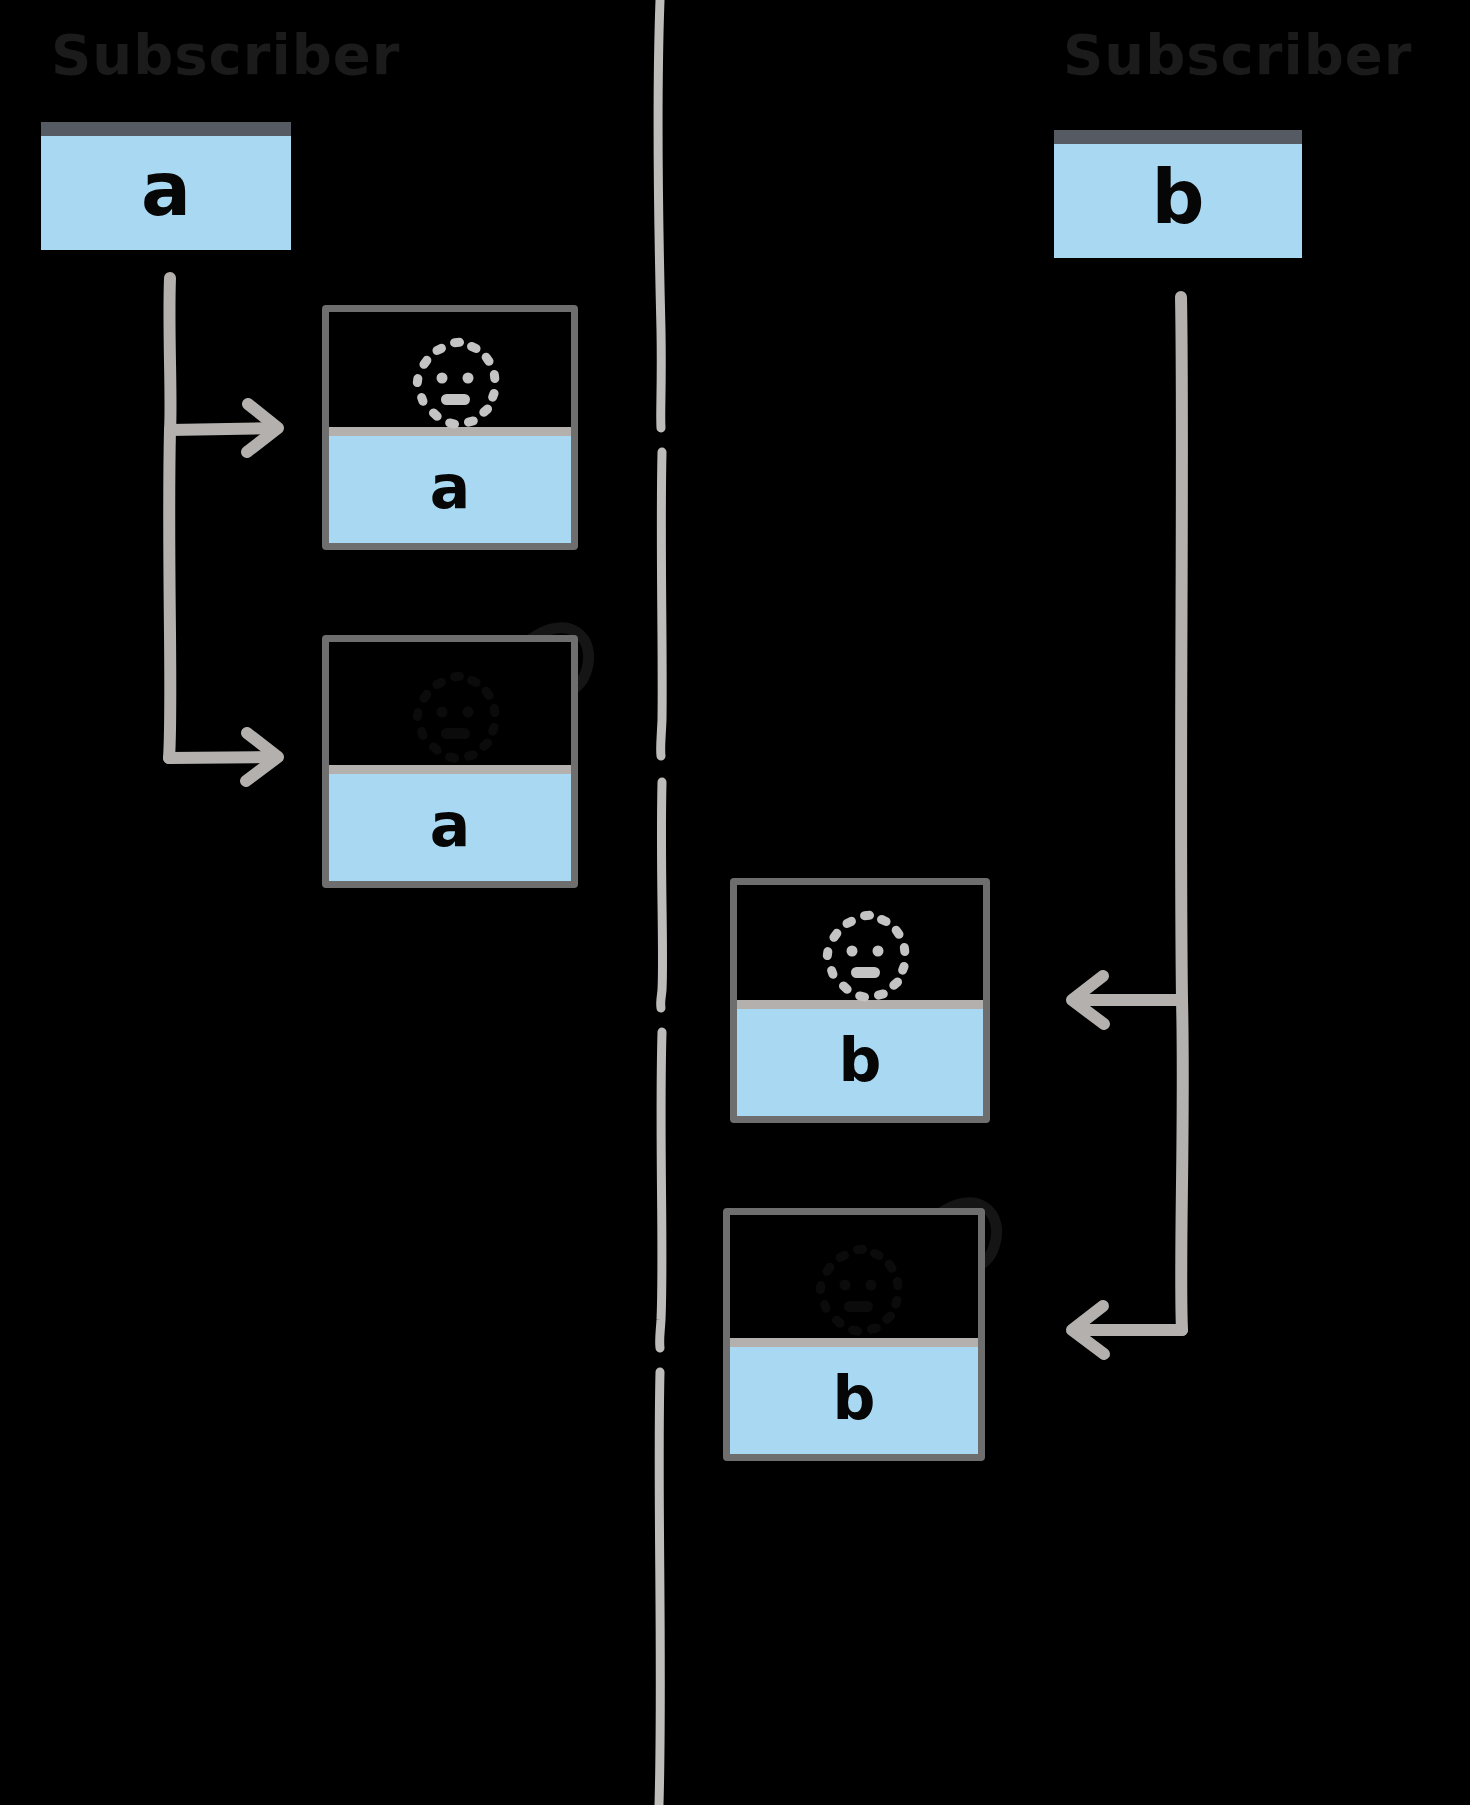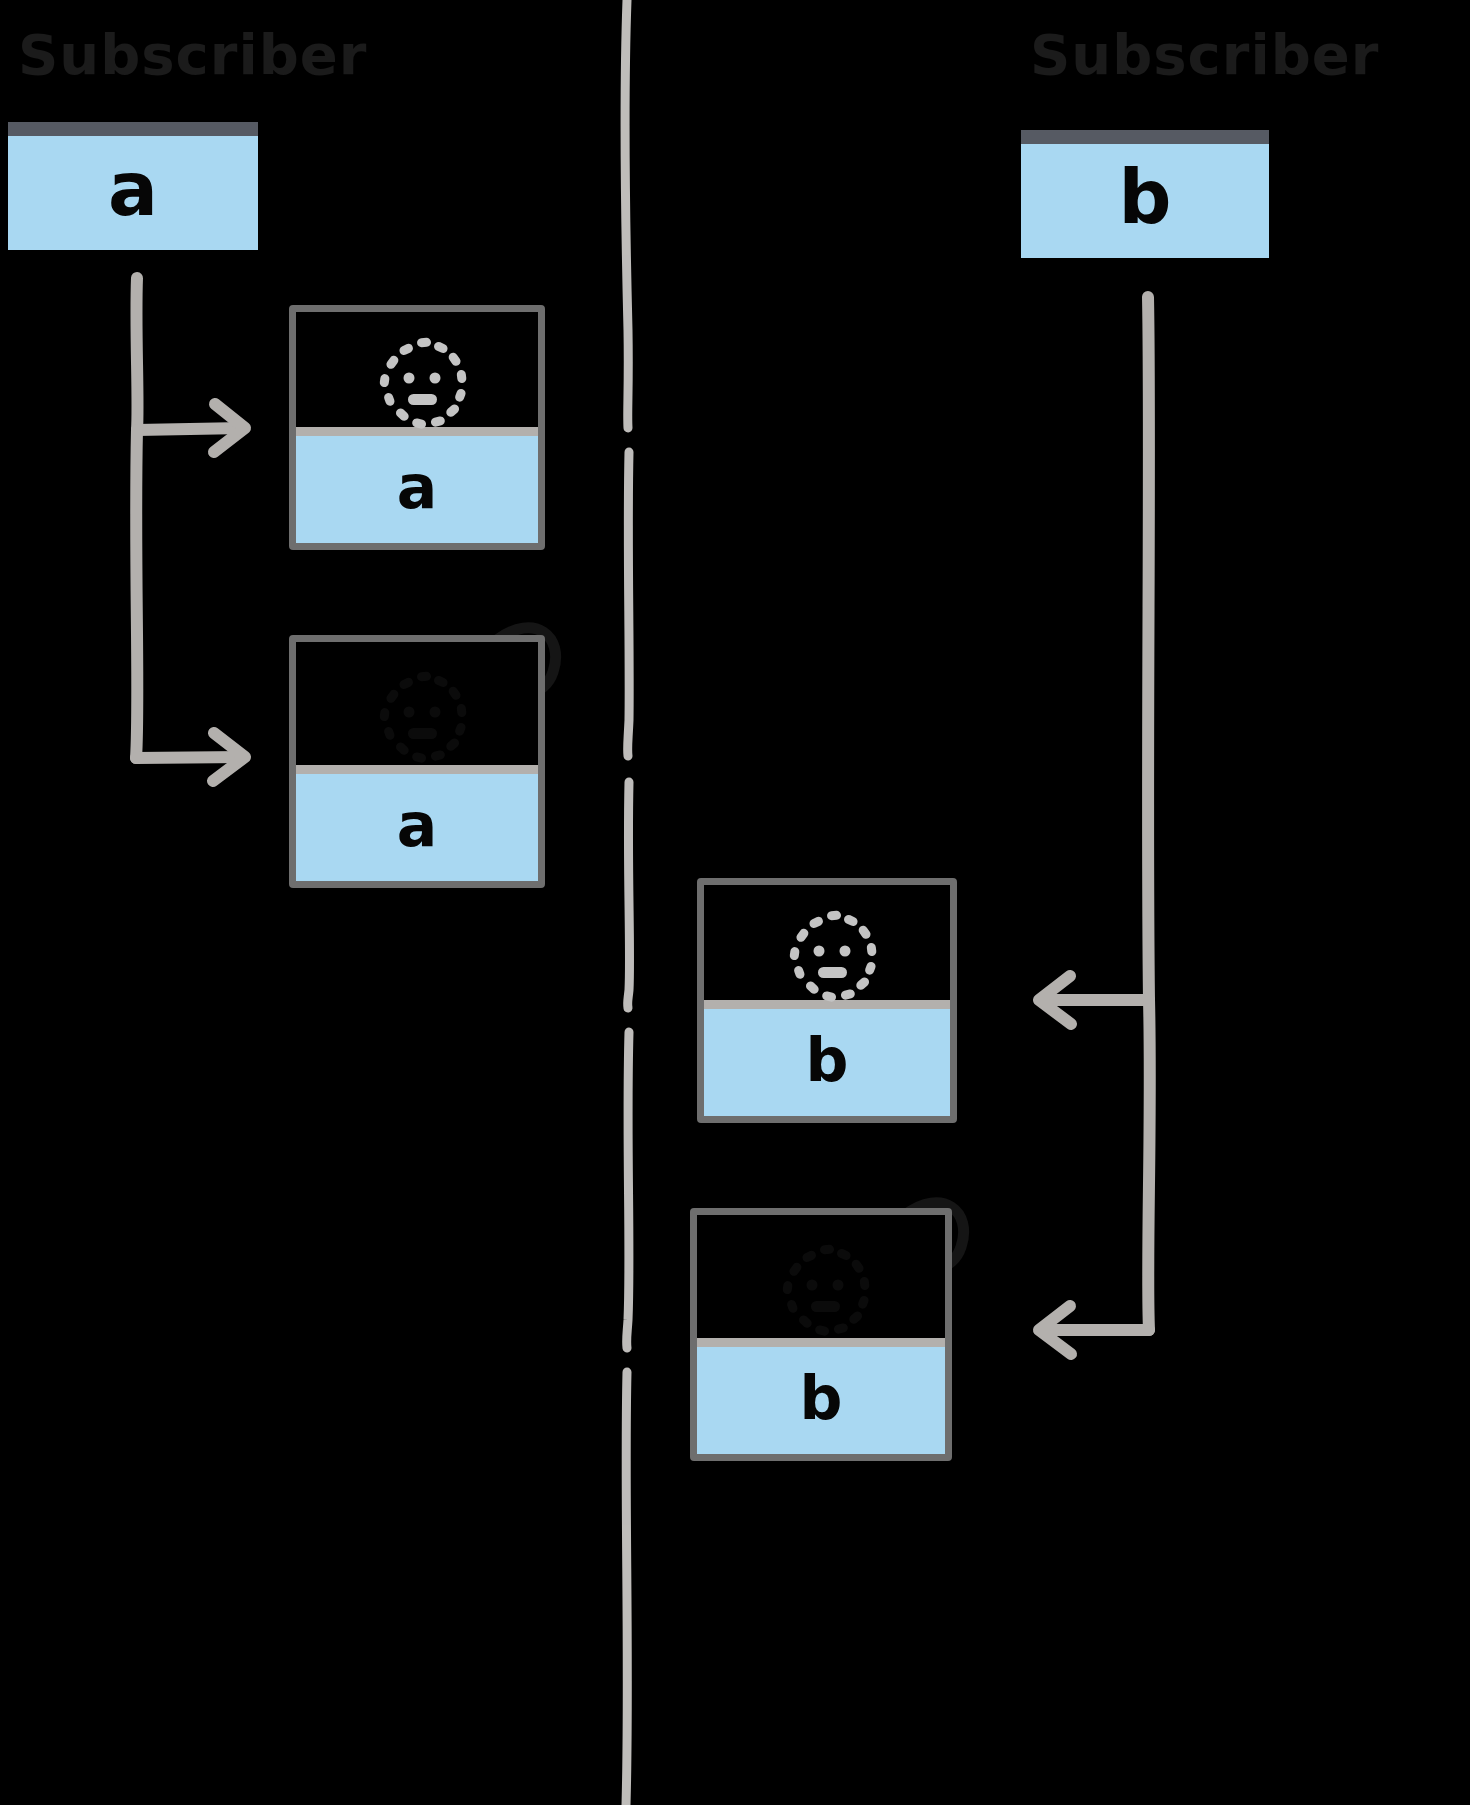--- a/index.html
+++ b/index.html
@@ -1,18 +1,18 @@
 <!DOCTYPE html>
 <html><head>
 <meta charset="utf-8">
 <style>
   html,body{margin:0;padding:0;background:#000;}
   body{width:1470px;height:1805px;position:relative;overflow:hidden;
        font-family:"DejaVu Sans", sans-serif;}
-  .stage{position:absolute;inset:0;}
+  .stage{position:absolute;inset:0;margin-left:33px;}
   svg.layer{position:absolute;left:0;top:0;width:1470px;height:1805px;}
   .hdr{position:absolute;color:#1b1b1b;font-size:56px;font-weight:700;
        letter-spacing:1px;white-space:nowrap;font-family:"DejaVu Sans",sans-serif;}
   .chip{position:absolute;box-sizing:border-box;}
   .chip .bar{height:14px;background:#565a63;width:100%;}
   .chip .body{background:#a9d8f2;display:flex;align-items:center;
               justify-content:center;}
   .chip .glyph{color:#060606;font-size:74px;font-weight:700;line-height:1;
                transform:translateY(-4px);font-family:"DejaVu Sans",sans-serif;}
   .card{position:absolute;box-sizing:border-box;border:7px solid #6e6e6e;

